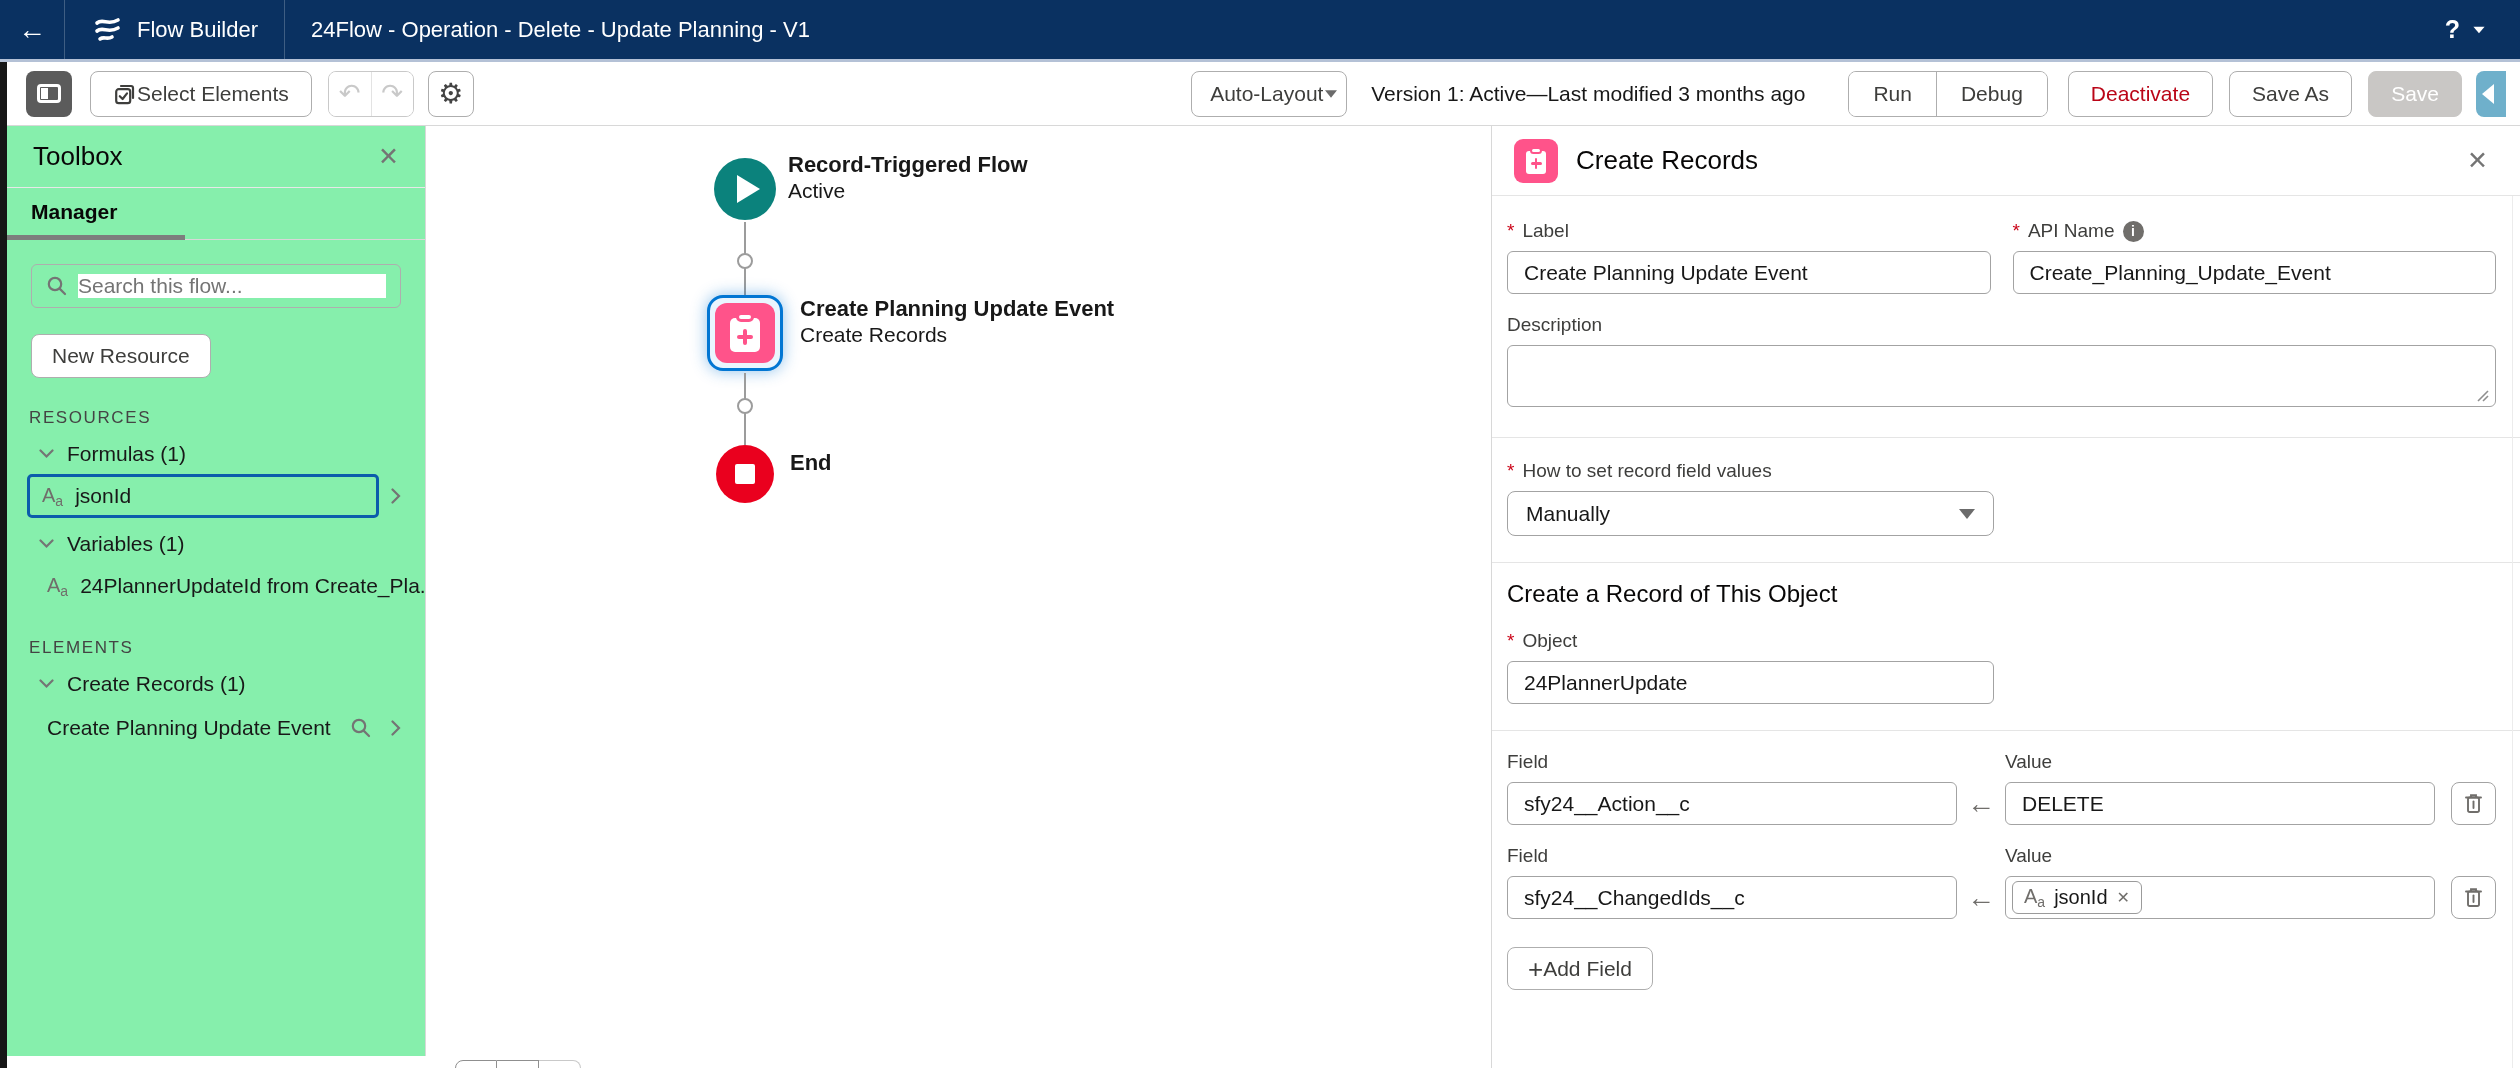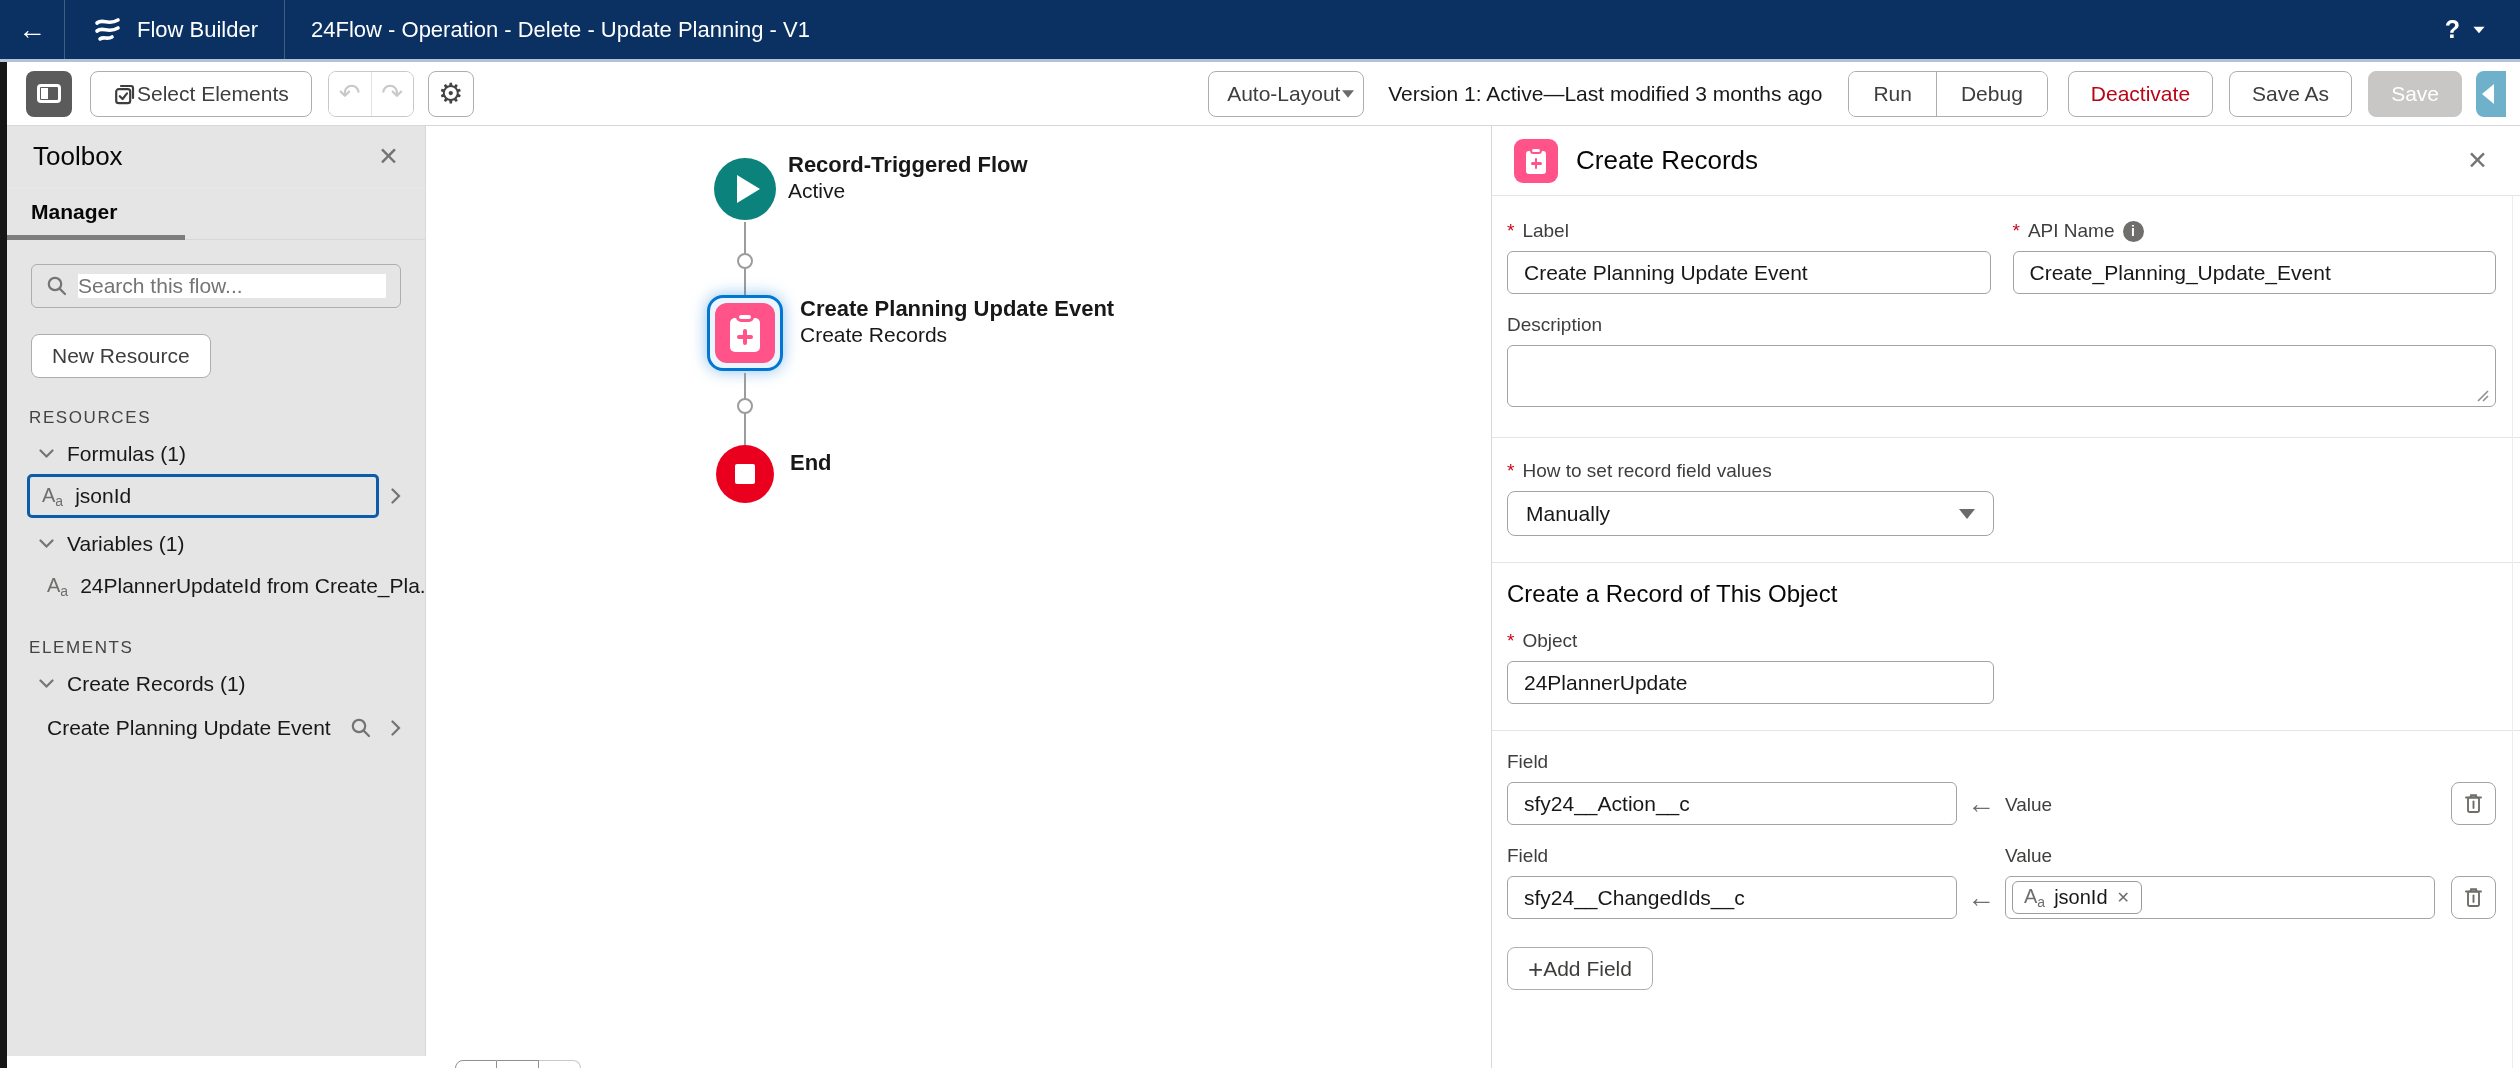--- a/index.html
+++ b/index.html
@@ -35,37 +35,37 @@
   .tb-undo-group { margin-left:16px; display:flex; border:1px solid #c9c9c9; border-radius:8px; overflow:hidden; }
   .tb-undo-group .ub { width:42px; height:44px; display:flex; align-items:center; justify-content:center;
                        font-size:26px; color:#c9c9c9; background:#fff; }
   .tb-undo-group .ub + .ub { border-left:1px solid #e3e3e3; }
   .tb-gear { margin-left:14px; width:46px; padding:0; font-size:28px; color:#444; }
   .tb-spacer { flex:1; }
   .tb-autolayout { width:156px; justify-content:space-between; padding:0 18px; }
   .tri-down { width:0; height:0; border-left:8px solid transparent; border-right:8px solid transparent;
               border-top:10px solid #6b6b6b; }
   .tb-version { margin-left:24px; font-size:21px; color:#181818; }
-  .tb-rundebug { margin-left:26px; display:flex; border:1px solid #aeaeae; border-radius:8px; overflow:hidden; }
+  .tb-rundebug { margin-left:43px; display:flex; border:1px solid #aeaeae; border-radius:8px; overflow:hidden; }
   .tb-rundebug .rb { height:44px; padding:0 24px; display:flex; align-items:center; font-size:21px; color:#3e3e3c;
                      background:#fff; cursor:pointer; }
   .tb-rundebug .rb + .rb { border-left:1px solid #aeaeae; }
   .tb-deactivate { margin-left:20px; color:#ba0517; }
   .tb-saveas { margin-left:16px; }
   .tb-save { margin-left:16px; background:#c9c7c5; border-color:#c9c7c5; color:#fff; cursor:default; }
   .tb-collapse { margin-left:14px; width:30px; height:46px; background:#6fb0cb; border-radius:8px 0 0 8px;
                  position:relative; flex:none; }
   .tb-collapse::before { content:""; position:absolute; left:6px; top:13px; width:0; height:0;
                  border-top:10px solid transparent; border-bottom:10px solid transparent; border-right:12px solid #fff; }
 
   
   .left-strip { position:absolute; left:0; top:62px; bottom:0; width:7px; background:#161616; z-index:40; }
 
   
-  .sidebar { position:absolute; left:7px; top:126px; width:419px; bottom:12px; background:#e5e5e5;
+  .sidebar { position:absolute; left:7px; top:126px; width:419px; bottom:12px; background:#86efac;
              border-right:1px solid #d8d8d8; }
   .tbx-header { height:62px; display:flex; align-items:center; padding:0 26px; border-bottom:1px solid #e8e8e8; }
   .tbx-title { font-size:26px; color:#080707; }
   .tbx-close { margin-left:auto; font-size:25px; color:#747474; cursor:pointer; }
   .tbx-tabs { height:52px; border-bottom:1px solid #d8d8d8; position:relative; }
   .tab-manager { position:absolute; left:0; top:0; height:52px; width:178px; display:flex; align-items:center;
                  padding-left:24px; font-size:21px; font-weight:700; color:#080707;
                  border-bottom:5px solid #7d7d7d; cursor:pointer; }
   .tbx-search { margin:24px 24px 0; height:44px; border:1px solid #aeaeae; border-radius:6px;
                 display:flex; align-items:center; padding:0 14px; gap:10px; }
@@ -445,20 +445,21 @@
           <div class="f-label">
               <span>Field</span>
             </div>
           <input class="t-input" type="text" value="sfy24__Action__c" style="">
         </div>
         <div class="fv-arrow">←</div>
         <div class="fv-value">
           <div class="f-label">
               <span>Value</span>
             </div>
+          <input class="t-input" type="text" value="DELETE" style="">
         </div>
         <div class="fv-trash">
           <svg width="21" height="23" viewBox="0 0 21 23">
             <path d="M3 5.5 h15" stroke="#706e6b" stroke-width="1.9" stroke-linecap="round"></path>
             <path d="M8 5.5 V3.2 h5 v2.3" stroke="#706e6b" stroke-width="1.9" fill="none"></path>
             <rect x="5" y="5.5" width="11" height="14.5" rx="1.8" stroke="#706e6b" stroke-width="1.9" fill="none"></rect>
             <path d="M10.5 9.5 v6.5" stroke="#706e6b" stroke-width="1.9" stroke-linecap="round"></path>
           </svg>
         </div>
       </div>

